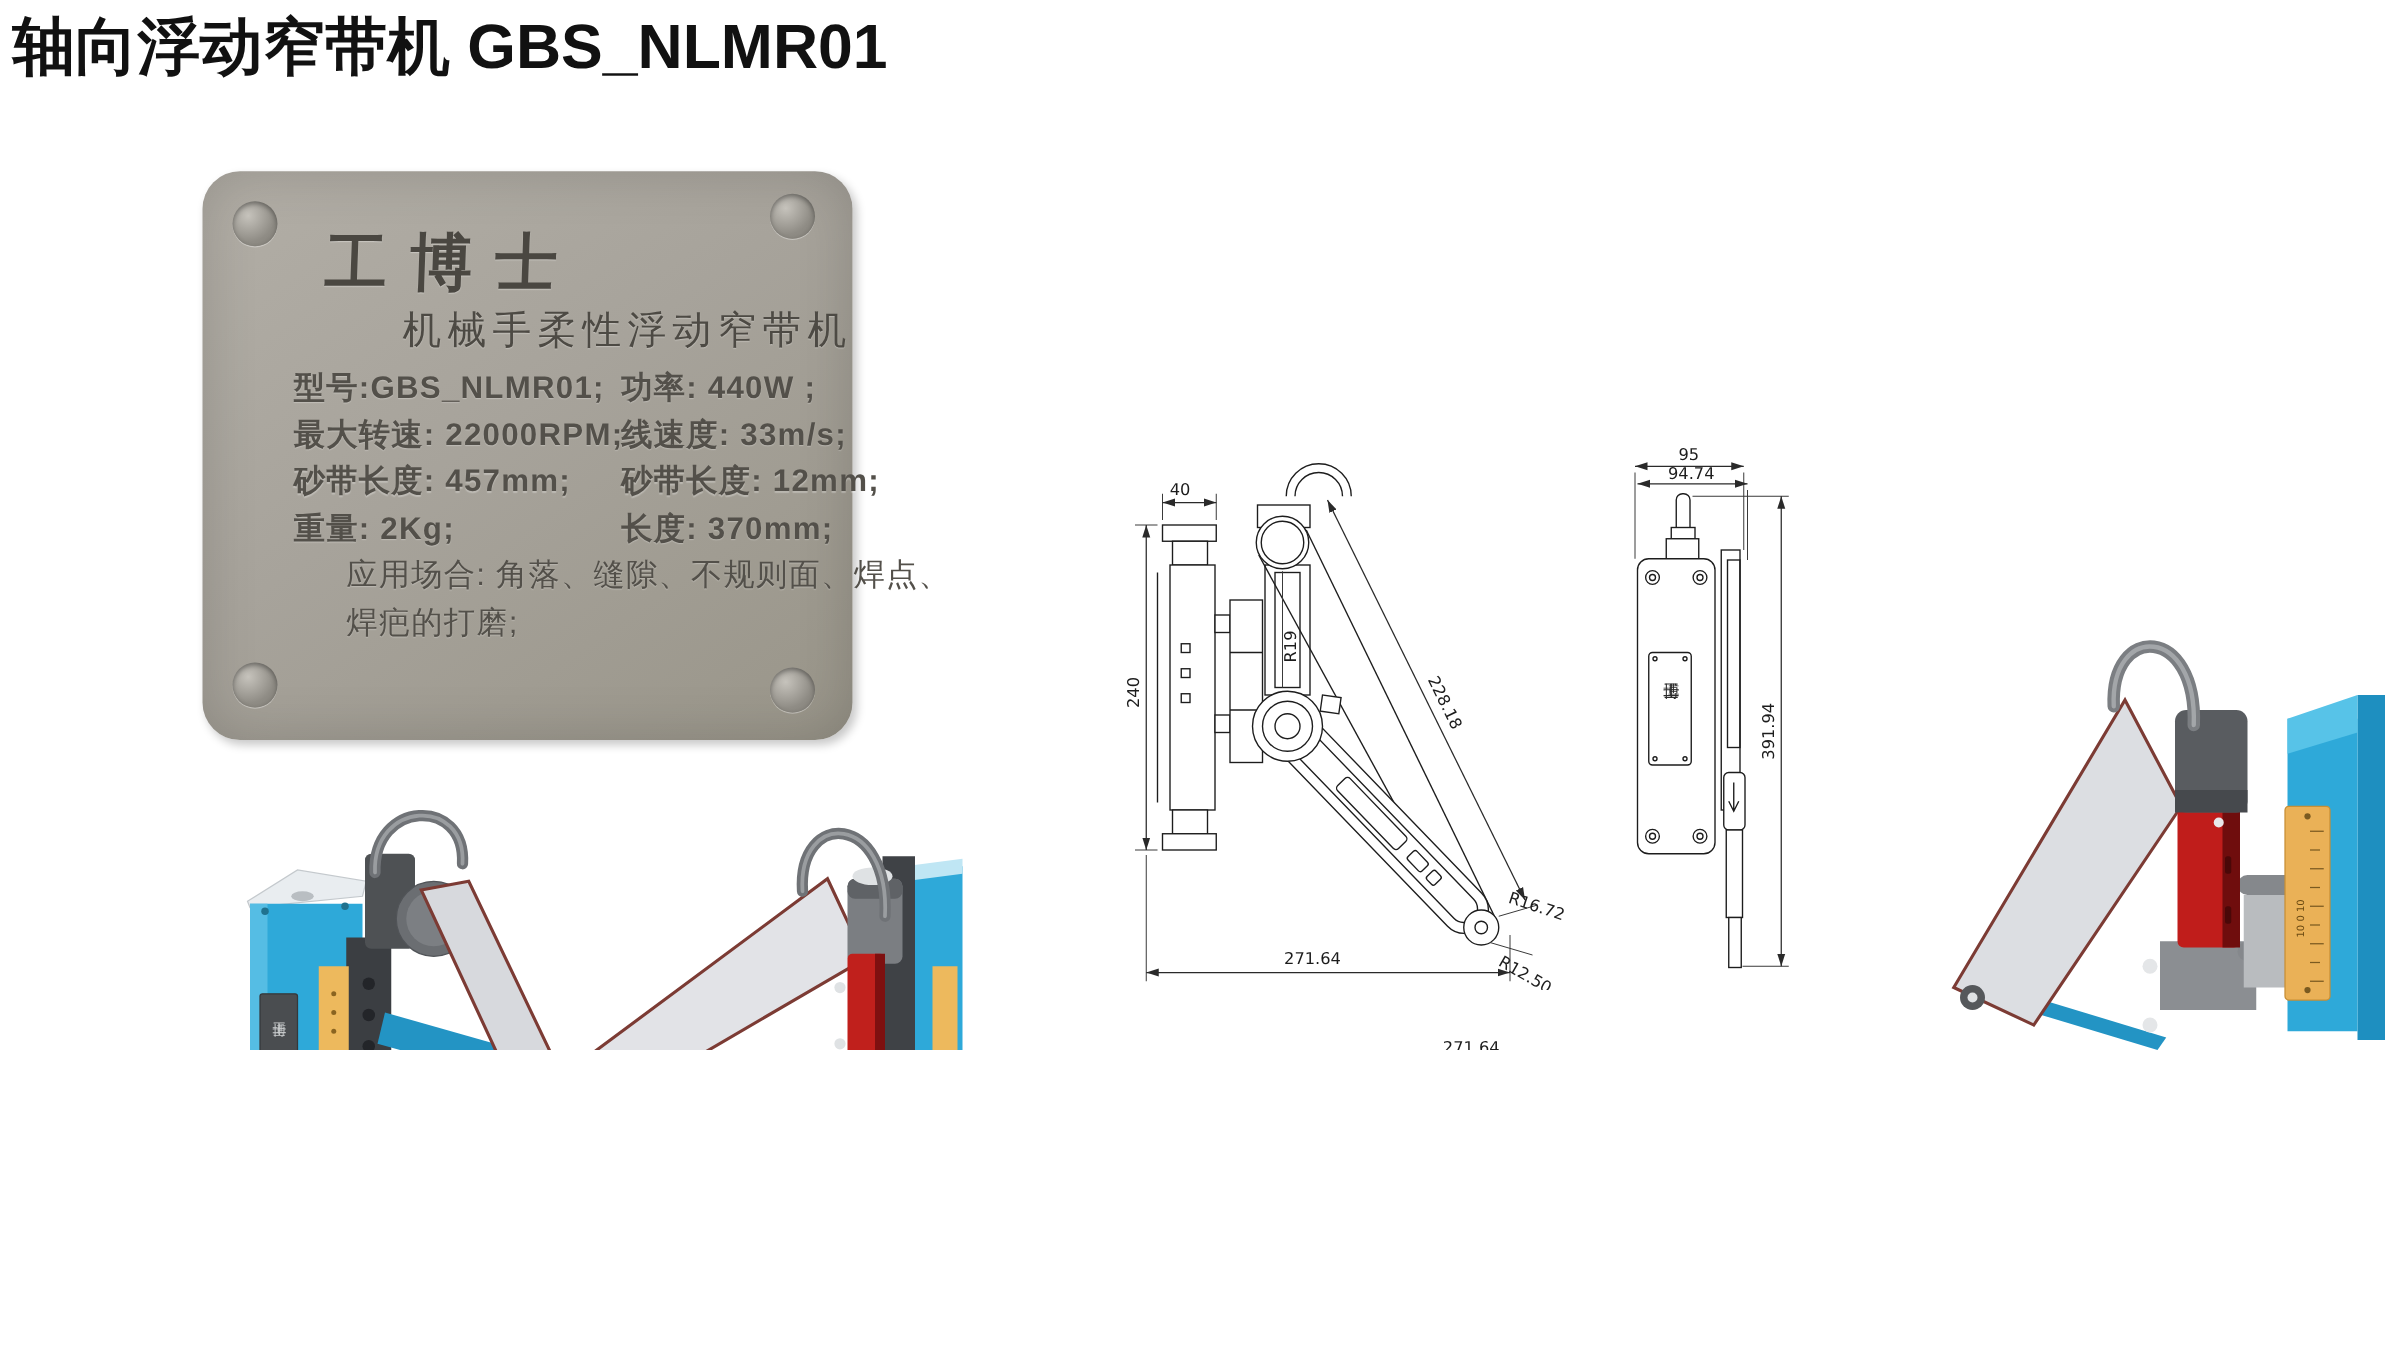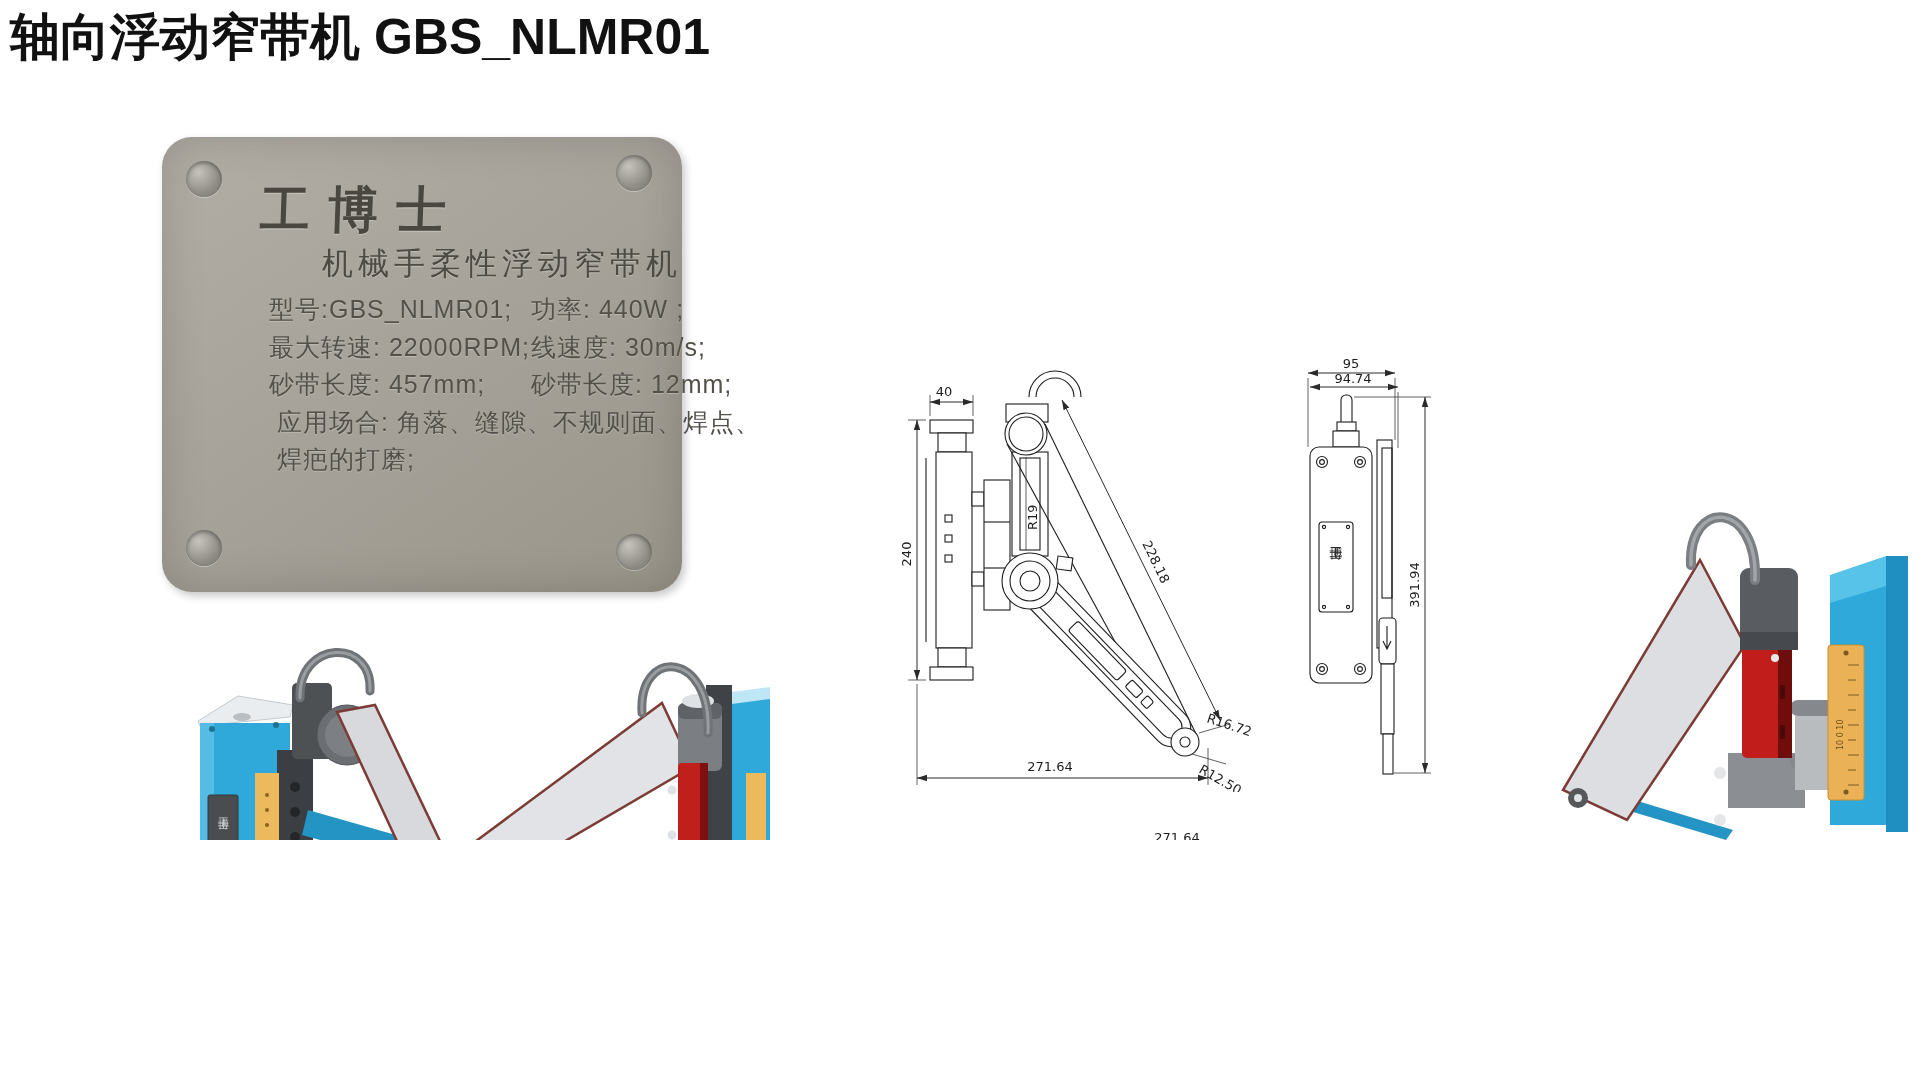--- a/index.html
+++ b/index.html
@@ -17,22 +17,22 @@
          box-shadow:inset 0 2px 4px rgba(0,0,0,0.35), 0 1px 0 rgba(255,255,255,0.35);}
   .screw.tl{left:24px;top:24px;} .screw.tr{right:30px;top:18px;}
   .screw.bl{left:24px;bottom:26px;} .screw.br{right:30px;bottom:22px;}
   .np-brand{position:absolute;left:98px;top:40px;font-family:"DejaVu Serif","Liberation Serif",serif;
             font-weight:bold;font-size:50px;letter-spacing:18px;color:#4a4741;
             text-shadow:0 1px 1px rgba(255,255,255,0.35);transform:skewX(-2deg);}
   .np-sub{position:absolute;left:160px;top:106px;font-size:31px;font-weight:400;letter-spacing:5px;
           color:#4d4a44;text-shadow:0 1px 1px rgba(255,255,255,0.3);}
   .np-rows{position:absolute;left:0;right:0;top:154px;color:#53504a;font-size:25px;
            text-shadow:0 1px 1px rgba(255,255,255,0.28);letter-spacing:1px;}
-  .np-row{display:grid;grid-template-columns:262px auto;padding-left:107px;height:37.5px;
-          align-items:center;white-space:nowrap;}
+  .np-row{display:grid;grid-template-columns:262px auto;padding-left:73px;height:37.5px;
+          align-items:center;white-space:nowrap;font-weight:bold;}
   .np-app{padding-left:115px;height:37.5px;display:flex;align-items:center;white-space:nowrap;}
   
   .drawing{position:absolute;}
   .ln{fill:#ffffff;stroke:#1d1d1d;stroke-width:1.1;}
   .lnn{fill:none;stroke:#1d1d1d;stroke-width:1.1;}
   .ext{stroke:#3a3a3a;stroke-width:0.8;fill:none;}
   .dim{stroke:#2a2a2a;stroke-width:1;fill:none;}
   .dtx{font-family:"DejaVu Sans",sans-serif;font-size:13px;fill:#1c1c1c;}
   .tick{stroke:#7a5a20;stroke-width:1;}
 </style>
@@ -50,25 +50,29 @@
     <div class="screw br"></div>
     <div class="np-brand">工博士</div>
     <div class="np-sub">机械手柔性浮动窄带机</div>
     <div class="np-rows">
       <div class="np-row">
         <span>型号:GBS_NLMR01;</span>
         <span>功率: 440W ;</span>
       </div>
       <div class="np-row">
         <span>最大转速: 22000RPM;</span>
-        <span>线速度: 30m/s;</span>
+        <span>线速度: 33m/s;</span>
       </div>
       <div class="np-row">
         <span>砂带长度: 457mm;</span>
         <span>砂带长度: 12mm;</span>
+      </div>
+      <div class="np-row">
+        <span>重量: 2Kg;</span>
+        <span>长度: 370mm;</span>
       </div>
       <div class="np-app">应用场合: 角落、缝隙、不规则面、焊点、</div>
       <div class="np-app">焊疤的打磨;</div>
     </div>
   </div>
 
   <svg class="drawing" style="left:740px;top:292px" width="520" height="500" viewBox="0 0 520 500">
     <defs>
       <marker id="arF" markerWidth="11" markerHeight="8" refX="10" refY="4" orient="auto-start-reverse">
         <path d="M0,0.8 L10,4 L0,7.2 z" fill="#2a2a2a"></path>

